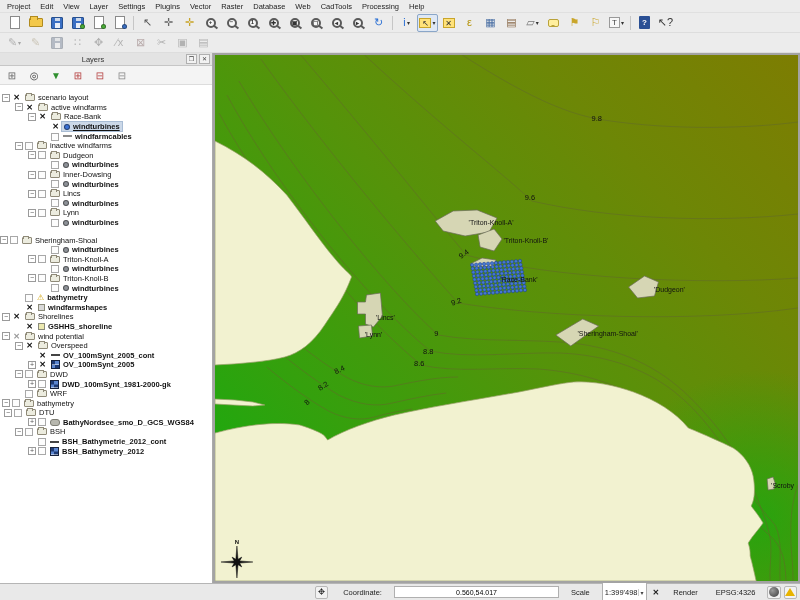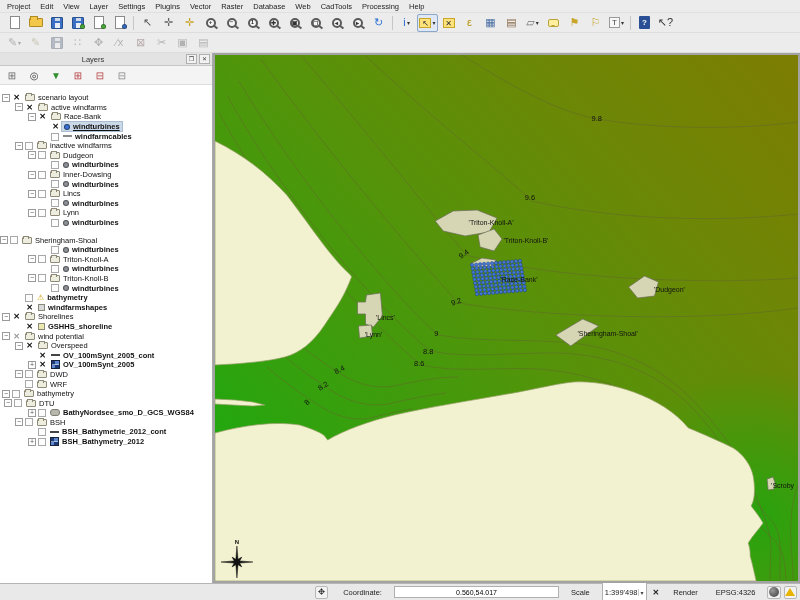--- a/index.html
+++ b/index.html
@@ -498,20 +498,28 @@
               <span class="ic-raster"></span>
               <span class="tlabel bold">OV_100mSynt_2005</span>
             </span>
           </div>
           <div class="trow" style="padding-left: 15px;">
             <span class="exp">−</span>
             <span class="cbx off"></span>
             <span class="rowbody">
               <span class="ic-gfolder"></span>
               <span class="tlabel">DWD</span>
+            </span>
+          </div>
+          <div class="trow" style="padding-left: 28px;">
+            <span class="exp">+</span>
+            <span class="cbx off"></span>
+            <span class="rowbody">
+              <span class="ic-raster"></span>
+              <span class="tlabel bold">DWD_100mSynt_1981-2000-gk</span>
             </span>
           </div>
           <div class="trow" style="padding-left: 15px;">
             <span class="exp none"></span>
             <span class="cbx off"></span>
             <span class="rowbody">
               <span class="ic-gfolder"></span>
               <span class="tlabel">WRF</span>
             </span>
           </div>

